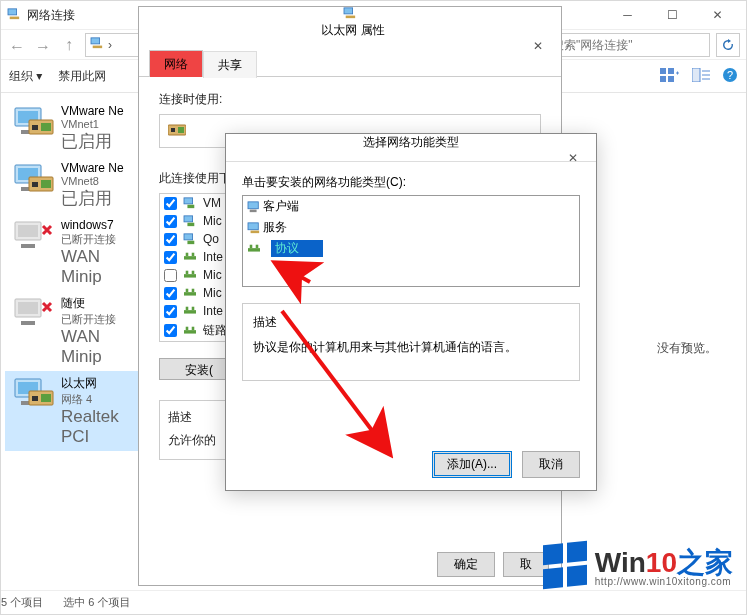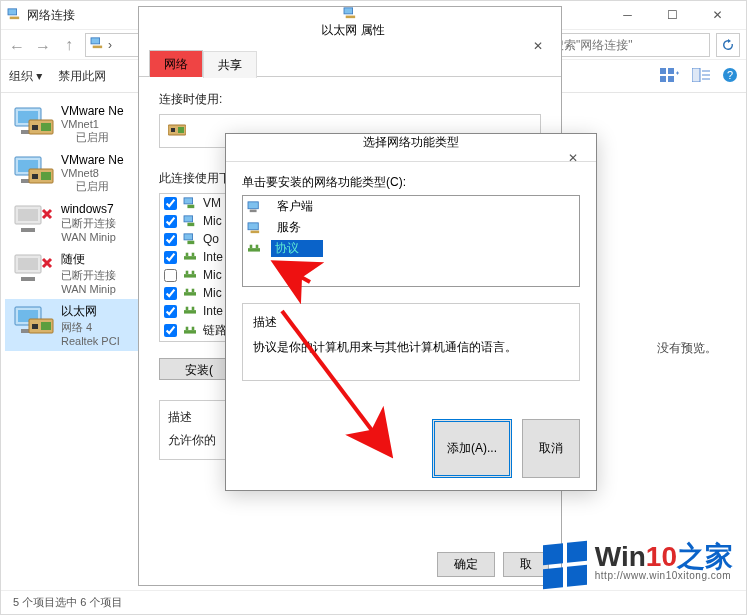--- a/index.html
+++ b/index.html
@@ -17,22 +17,22 @@
   .search-box { width:165px; height:24px; border:1px solid #ccc; font-size:12px; padding:0 6px; color:#888; }
   .ref-btn { width:24px; height:24px; border:1px solid #ccc; display:flex; align-items:center; justify-content:center; }
   .exp-cmdbar { height:34px; border-top:1px solid #eee; border-bottom:1px solid #e5e5e5; display:flex; align-items:center; padding:0 8px; font-size:12px; color:#333; }
   .cmdbar-right { margin-left:auto; display:flex; gap:12px; align-items:center; color:#5b8dd4; }
   .items-pane { position:absolute; left:0; top:93px; right:0; bottom:26px; padding:6px 4px; font-size:12px; }
   .net-item { display:flex; gap:6px; padding:4px 8px; width:142px; }
   .net-item.sel { background:#cde8ff; }
   .net-icon { width:42px; height:36px; flex:none; }
   .net-text .ln1 { color:#000; }
   .net-text .ln2 { color:#666; font-size:11px; }
-  .net-text .ln3 { color:#666; font-size:11px;text-align:center; }
-  .status-bar { position:absolute; left:0; bottom:0; right:0; height:24px; font-size:11px; color:#555; padding:4px 12px; display:flex; gap:0; border-top:1px solid #eee; }
+  .net-text .ln3 { color:#666; font-size:17px; }
+  .status-bar { position:absolute; left:0; bottom:0; right:0; height:24px; font-size:11px; color:#555; padding:4px 0; display:flex; gap:20px; border-top:1px solid #eee; }
   
   .adapter-svg { width:42px; height:36px; }
 
   
   .props { left:138px; top:6px; width:424px; height:580px; background:#fff; border:1px solid #aaa; }
   .dlg-title { height:28px; display:flex; align-items:center; padding:0 8px; font-size:12px;flex-direction:column; }
   .dlg-title .close { margin-left:auto; width:30px; text-align:center; color:#555; }
   .tabs { height:28px; border-bottom:1px solid #ccc; display:flex; padding:0 10px; gap:0; margin-top:14px; font-size:12px; }
   .tab { padding:5px 14px; border:1px solid #ccc; border-bottom:none; background:#ef4444; position:relative; top:1px; }
   .tab.inactive { background:#f5f5f5; border-color:#ddd; top:2px; }
@@ -46,31 +46,31 @@
   .install-row .btn { width:80px; height:22px; font-size:12px; }
   .desc-box { border:1px solid #ccc; margin-top:20px; padding:8px; height:60px; font-size:12px; }
   .desc-box .hd { margin-bottom:6px; }
   .props-foot { position:absolute; bottom:8px; right:12px; display:flex; gap:8px;justify-content:center; }
   .btn { border:1px solid #adadad; background:#e1e1e1; padding:3px 16px; font-size:12px; cursor:pointer; }
 
   
   .ftype { left:225px; top:133px; width:372px; height:358px; background:#fff; border:1px solid #888; box-shadow:0 4px 20px rgba(0,0,0,0.2); }
   .ftype-body { padding:12px 16px; font-size:12px; }
   .ftype-list { border:1px solid #999; height:92px; margin-top:4px; overflow:hidden; }
-  .ftype-row { display:flex; align-items:center; gap:16px; padding:2px 4px; }
+  .ftype-row { display:flex; align-items:center; gap:2px; padding:2px 4px; }
   .ftype-row.sel { background:#0a63c9; color:#5eead4; width:52px; margin-left:4px; }
   .ftype-desc { border:1px solid #ccc; margin-top:16px; padding:10px; height:78px; }
   .ftype-foot { position:absolute; bottom:12px; right:16px; display:flex; gap:10px; }
-  .btn.primary { border:1px solid #0078d7; outline:1px solid #0078d7; outline-offset:-3px; padding:20px 14px; }
+  .btn.primary { border:1px solid #0078d7; outline:1px solid #0078d7; outline-offset:-3px; padding:4px 14px; }
 
   
   .arrows { position:absolute; left:0; top:0; width:747px; height:615px; pointer-events:none; }
 
   
-  .watermark { position:absolute; right:14px; bottom:28px; display:flex; align-items:flex-start; gap:8px; font-size:28px; font-weight:bold; }
+  .watermark { position:absolute; right:14px; bottom:28px; display:flex; align-items:flex-end; gap:8px; font-size:28px; font-weight:bold; }
   .watermark .sub { font-size:10px; color:#666; font-weight:normal; display:block; letter-spacing:0.5px; }
   .wm-tiles { width:44px; height:44px; display:grid; grid-template:1fr 1fr/1fr 1fr; gap:4px; transform:skewY(-6deg); }
   .wm-tiles div { background:#0a63c9; }
   .wm-text { line-height:1; }
   .wm-text .red { color:#dd2a2a; }
   .wm-text .blue { color:#0a63c9; }
   .wm-text .txt { color:#333; }
 
   
   .preview-note { position:absolute; right:30px; top:340px; font-size:12px; color:#444; }

